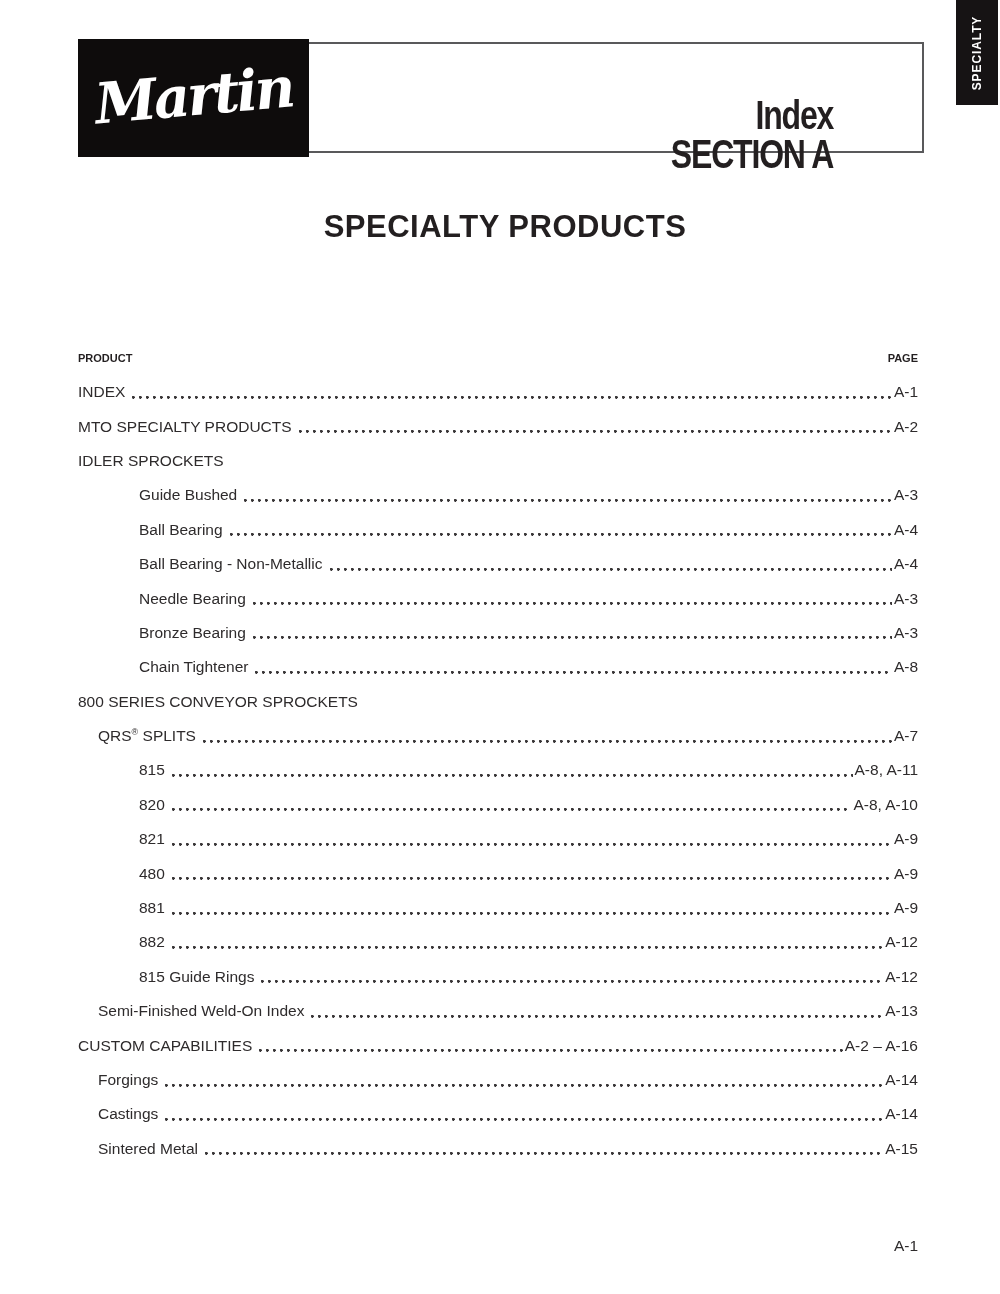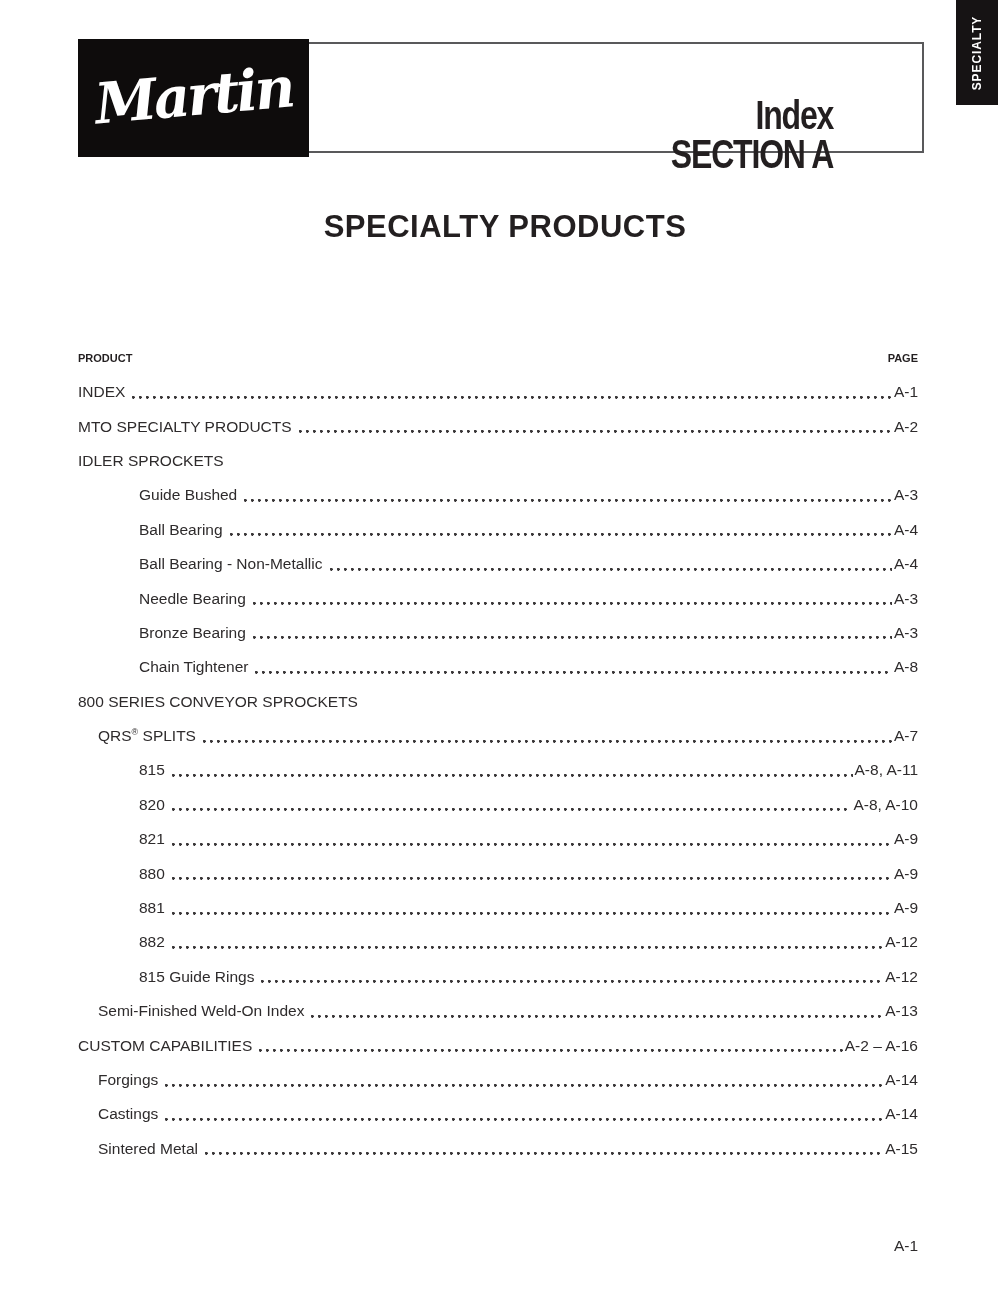--- a/index.html
+++ b/index.html
@@ -251,21 +251,21 @@
     <span class="toc-page">A-8,  A-10</span>
   </div>
 
   <div class="toc-row indent-2">
     <span class="toc-label">821</span>
     <span class="leader"></span>
     <span class="toc-page">A-9</span>
   </div>
 
   <div class="toc-row indent-2">
-    <span class="toc-label">880</span>
+    <span class="toc-label">480</span>
     <span class="leader"></span>
     <span class="toc-page">A-9</span>
   </div>
 
   <div class="toc-row indent-2">
     <span class="toc-label">881</span>
     <span class="leader"></span>
     <span class="toc-page">A-9</span>
   </div>
 

